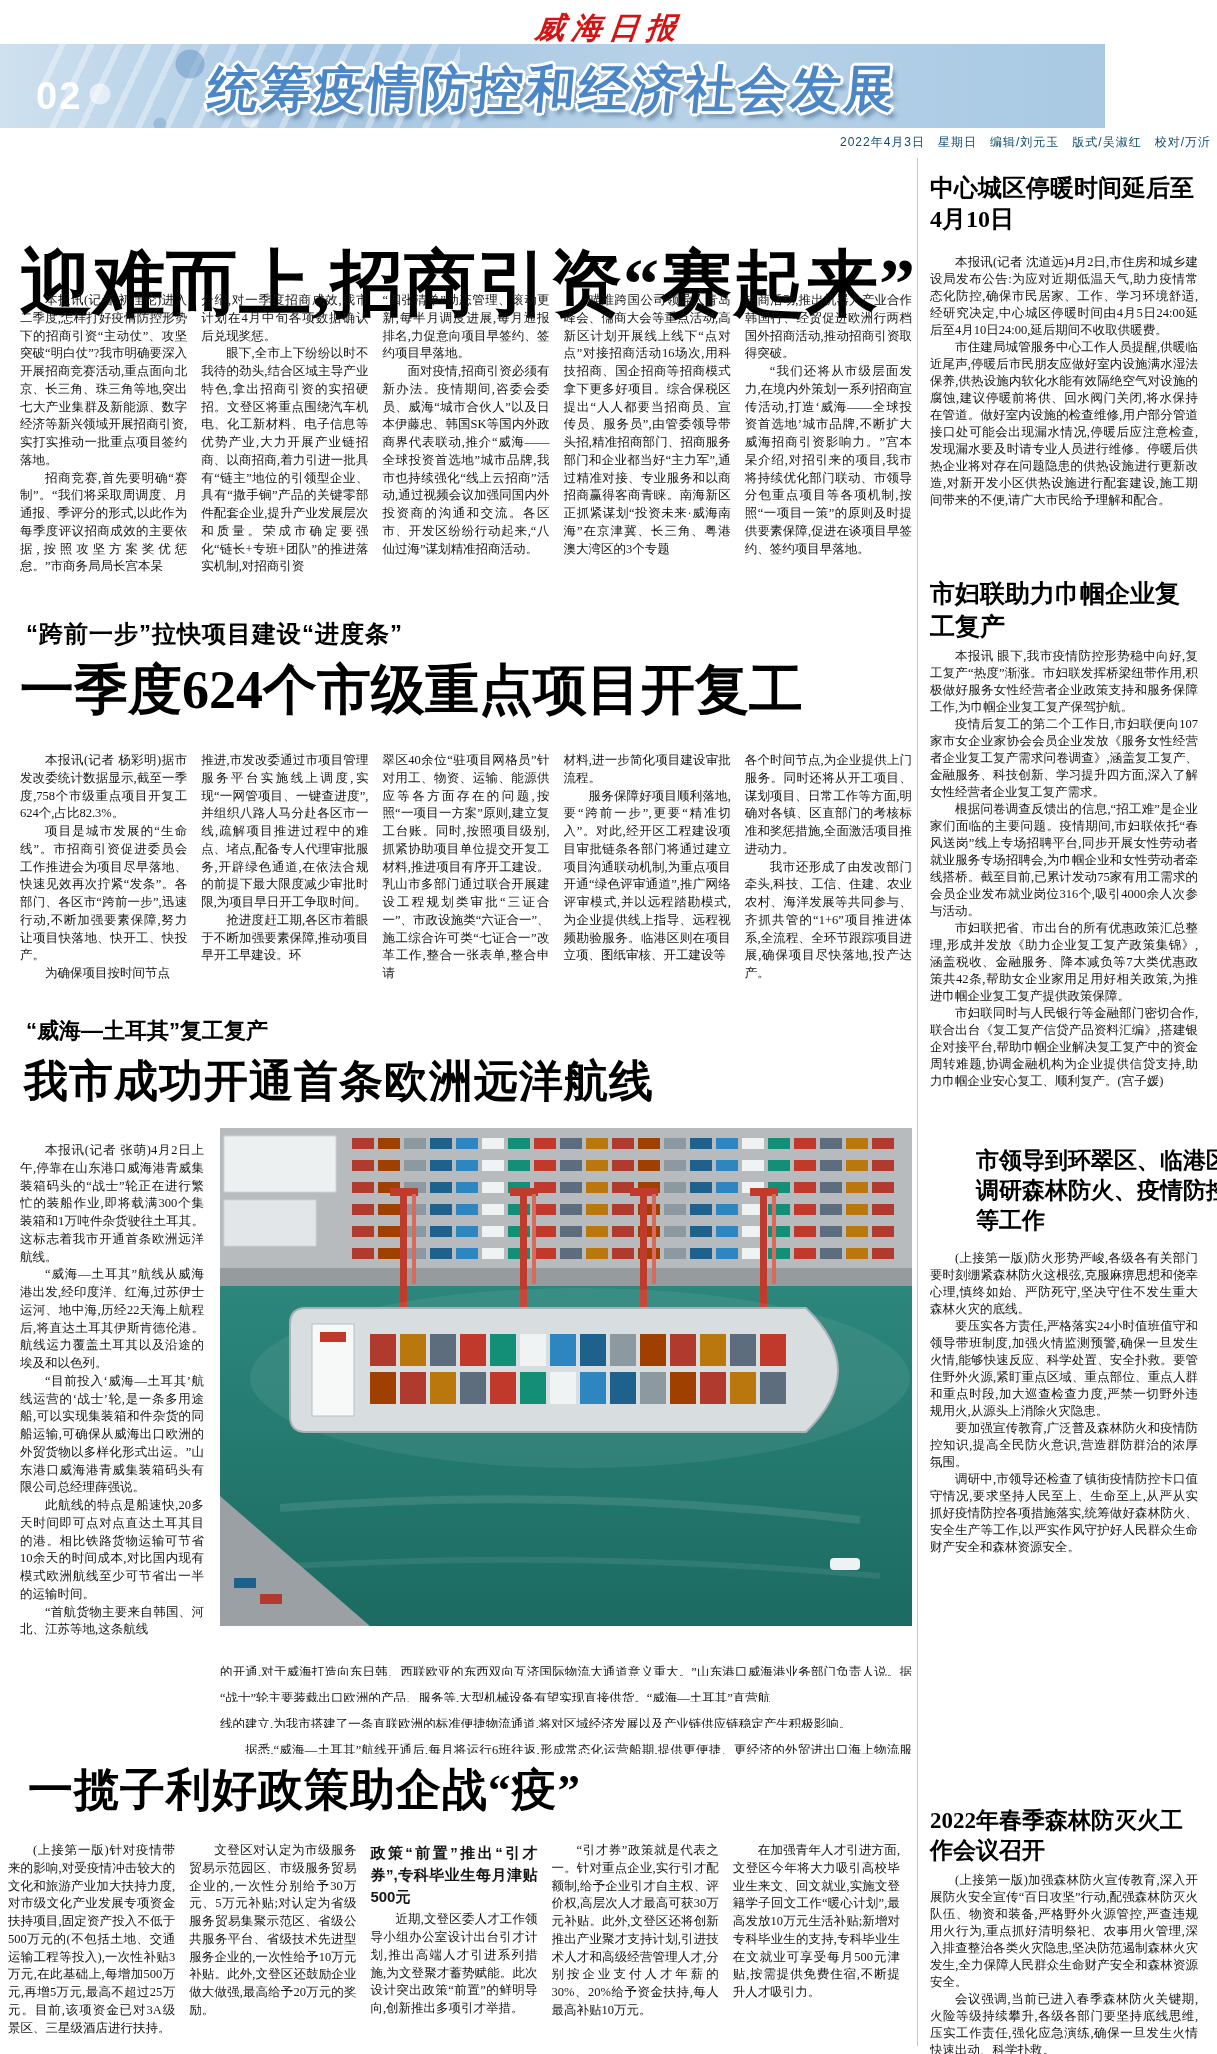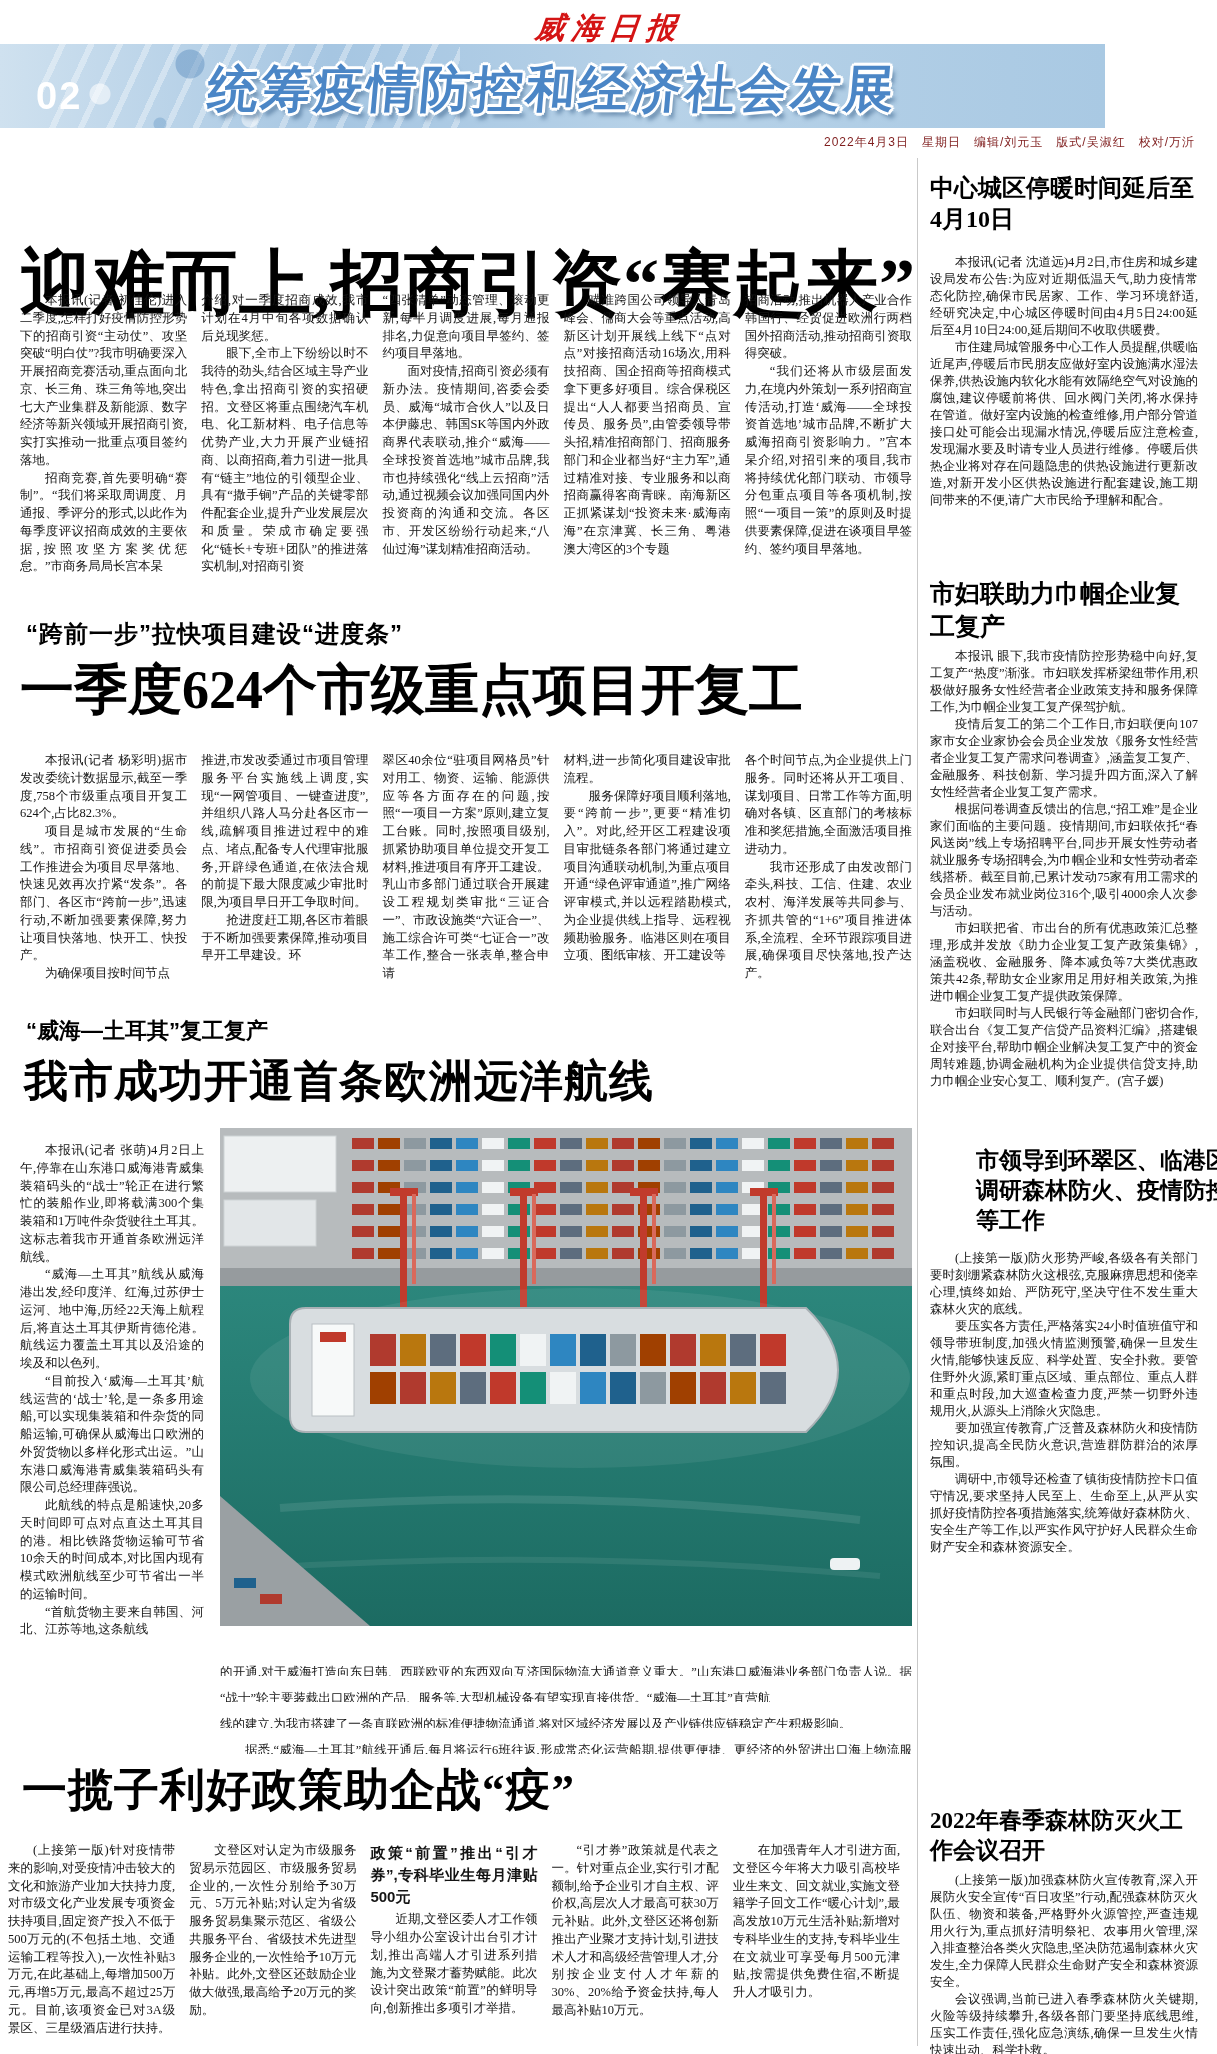--- a/index.html
+++ b/index.html
@@ -20,21 +20,21 @@
       radial-gradient(circle at 150px 40px, rgba(90,140,190,.45) 0 14px, transparent 15px),
       radial-gradient(circle at 210px 95px, rgba(255,255,255,.5) 0 8px, transparent 9px),
       radial-gradient(circle at 120px 100px, rgba(120,165,205,.5) 0 6px, transparent 7px),
       repeating-linear-gradient(115deg, rgba(255,255,255,.35) 0 6px, transparent 6px 26px);}
   .banner .pageno{position:absolute;left:36px;bottom:10px;font-size:38px;font-weight:bold;color:#fff;letter-spacing:2px;}
   .banner .btitle{position:absolute;left:0;right:0;top:12px;text-align:center;
     font-size:50px;font-weight:900;color:#4b86c6;letter-spacing:3px;transform:skewX(-5deg);
     text-shadow:-2px -2px 0 #fff,2px -2px 0 #fff,-2px 2px 0 #fff,2px 2px 0 #fff,
                 -3px 0 0 #fff,3px 0 0 #fff,0 3px 0 #fff,0 -3px 0 #fff,5px 6px 4px rgba(42,84,128,.55);}
 
-  .dateline{position:absolute;top:134px;right:22px;font-size:12px;color:#7f1d1d;letter-spacing:1px;}
+  .dateline{position:absolute;top:134px;right:6px;font-size:12px;color:#0c4a6e;letter-spacing:1px;}
 
   .vrule{position:absolute;left:917px;top:158px;height:1888px;width:1px;background:#c9c9c9;}
 
   
   .body-text p{margin:0;font-size:12.5px;line-height:1.42;text-align:justify;
     font-family:"Liberation Serif","DejaVu Serif",serif;color:#141414;}
   .body-text p.ind{text-indent:2em;}
   .body-text p.cont{text-indent:0;}
   .body-text p.sub{font-family:"Liberation Sans","DejaVu Sans",sans-serif;font-weight:bold;
     font-size:15px;line-height:1.45;text-indent:0;margin-bottom:4px;}
@@ -57,21 +57,21 @@
   .c-kicker{position:absolute;top:1016px;left:26px;font-size:22px;}
   .c-head{position:absolute;top:1052px;left:24px;width:888px;font-size:44px;letter-spacing:1px;white-space:nowrap;}
   .c-leftcol{position:absolute;top:1142px;left:20px;width:184px;height:582px;overflow:hidden;}
   .photo-wrap{position:absolute;top:1128px;left:220px;width:692px;height:498px;overflow:hidden;background:#2e8b81;}
   .photo-caption{position:absolute;top:1632px;left:220px;width:692px;text-align:center;
     font-family:"Liberation Serif","DejaVu Serif",serif;font-weight:bold;font-size:13px;color:#111;}
   .photo-caption .credit{margin-left:16px;}
   .c-cols{position:absolute;top:1664px;left:220px;width:692px;height:90px;flex-direction:column;}
 
   
-  .d-head{position:absolute;top:1760px;left:22px;font-size:45px;letter-spacing:1px;white-space:nowrap;}
+  .d-head{position:absolute;top:1760px;left:28px;font-size:45px;letter-spacing:1px;white-space:nowrap;}
   .d-cols{position:absolute;top:1842px;left:8px;width:892px;height:212px;}
 
   
   .sb{position:absolute;left:930px;width:268px;}
   .sb-head{font-family:"Liberation Serif","DejaVu Serif",serif;font-weight:900;color:#000;line-height:1.3;}
   .r1h{top:173px;font-size:24px;}
   .r1b{top:254px;height:312px;overflow:hidden;}
   .r2h{top:578px;font-size:25px;}
   .r2b{top:648px;height:488px;overflow:hidden;}
   .r3h{top:1146px;font-size:23px;margin-left:46px;}

